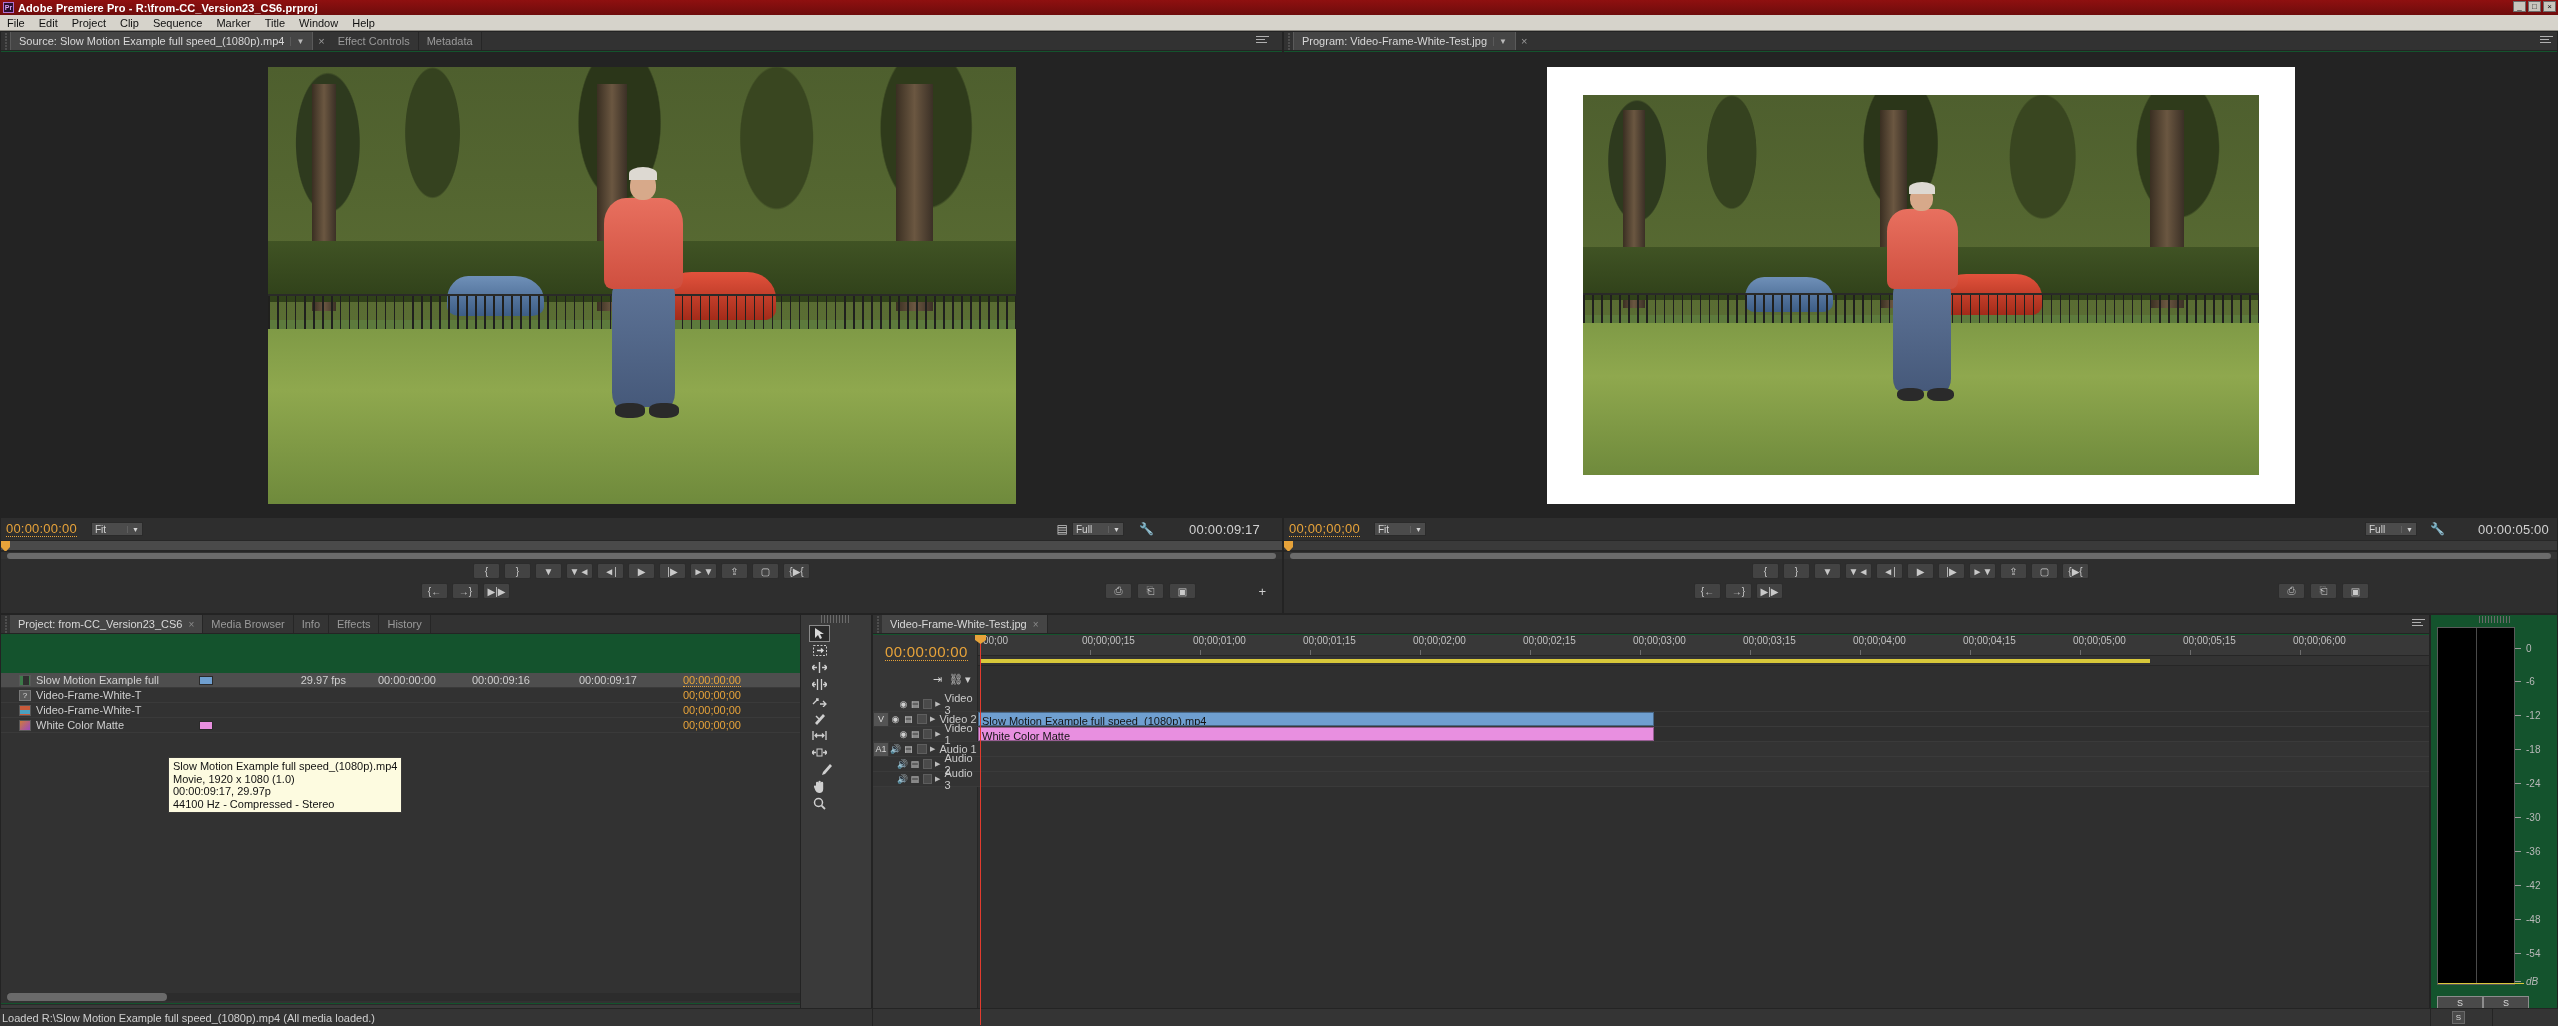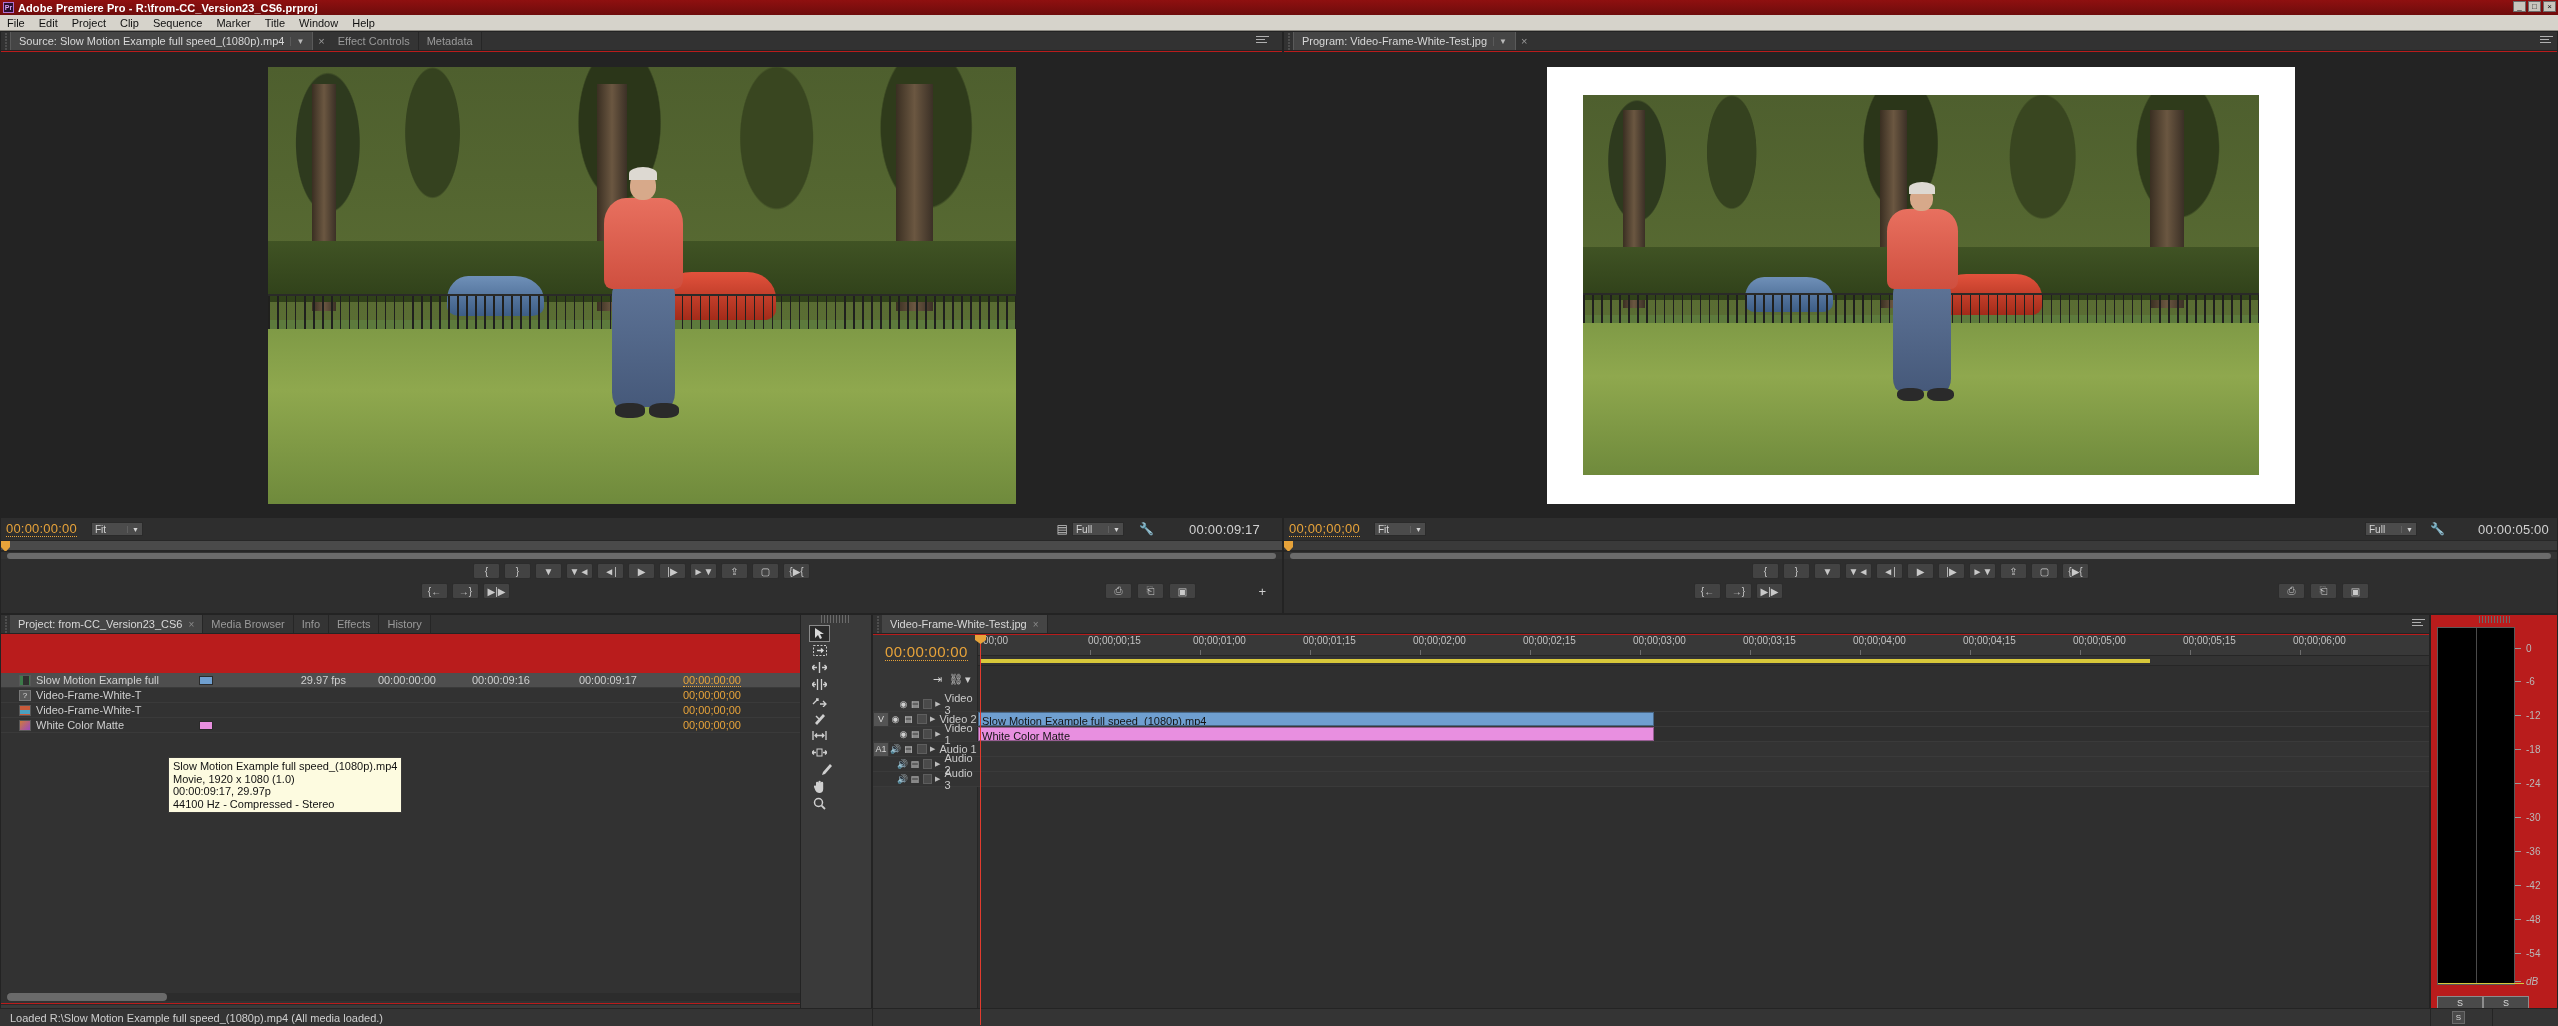--- a/index.html
+++ b/index.html
@@ -18,21 +18,21 @@
     color:#111; font-size:8px; text-align:center; line-height:10px; }
 
   
   #menubar { height:16px; background:#d6d3cb; display:flex; align-items:center;
     border-bottom:1px solid #8d8a83; }
   #menubar .mi { color:#111; font-size:11px; padding:0 7px; line-height:16px; }
 
   
   #workspace { position:absolute; top:31px; left:0; right:0; bottom:0; background:#3c3c3c; }
 
-  .panel { position:absolute; background:#b91c1c; border:1px solid #232323; }
+  .panel { position:absolute; background:#14532d; border:1px solid #232323; }
   .tabbar { height:19px; background:#323232; display:flex; align-items:stretch;
     border-bottom:1px solid #242424; position:relative; }
   .tab { display:flex; align-items:center; padding:0 8px; font-size:11px; color:#9a9a9a;
     background:#343434; border-right:1px solid #262626; white-space:nowrap; }
   .tab.active { background:#454545; color:#d8d8d8; }
   .tab .closex { margin-left:6px; color:#8a8a8a; font-size:10px; }
   .tab .caret { margin-left:6px; border-left:1px solid #5a5a5a; padding-left:5px; color:#b9b9b9; font-size:8px;}
   .gripper { width:9px; background:
      repeating-linear-gradient(to bottom, #6a6a6a 0 1px, transparent 1px 3px);
      background-size:2px 3px; background-position:center; background-repeat:repeat-y;
@@ -186,21 +186,21 @@
   .meter-scale .lbl { position:absolute; left:11px; font-size:10px; color:#b9b9b9; transform:translateY(-50%); }
   .meter-scale .mk { position:absolute; left:0; width:6px; height:1px; background:#9a9a9a; }
   .solo-row { position:absolute; left:6px; right:6px; bottom:16px; display:flex; }
   .solo-row span { flex:1; display:flex; justify-content:center; }
   .sbtn { width:15px; height:13px; background:#4a4a4a; border:1px solid #8c8c8c;
      color:#dcdcdc; font-size:9px; display:flex; align-items:center; justify-content:center; }
 
   
   #statusbar { position:absolute; left:0; right:0; bottom:0; height:18px; background:#343434;
      border-top:1px solid #242424; display:flex; align-items:center; }
-  #statusbar .sbtext { font-size:11px; color:#cfcfcf; padding-left:10px; }
+  #statusbar .sbtext { font-size:11px; color:#cfcfcf; padding-left:2px; }
   .sbcell { position:absolute; height:18px; border-left:1px solid #242424; }
   .sb-ico { position:absolute; bottom:2px; width:13px; height:13px; background:#4a4a4a;
      border:1px solid #6a6a6a; color:#dcdcdc; font-size:8px; display:flex; align-items:center; justify-content:center;}
 </style>
 </head>
 <body>
 
 <div id="titlebar">
   <div class="pr-logo">Pr</div>
   <div class="tl-text">Adobe Premiere Pro - R:\from-CC_Version23_CS6.prproj</div>
@@ -614,21 +614,21 @@
     <div class="tl-left">
       <span class="tl-tc">00:00:00:00</span>
       <div style="position:absolute;left:60px;top:38px;font-size:11px;color:#cfcfcf;">⇥</div>
       <div style="position:absolute;left:76px;top:38px;font-size:11px;color:#cfcfcf;">⛓</div>
       <div style="position:absolute;left:92px;top:38px;font-size:11px;color:#cfcfcf;">▾</div>
     </div>
 
     <div class="tl-right">
       <div class="ruler">
         <span class="tick" style="left:5px;">00;00</span>
-        <span class="tick" style="left:110px;">00;00;00;15</span>
+        <span class="tick" style="left:104px;">00;00;00;15</span>
         <span class="tick" style="left:215px;">00;00;01;00</span>
         <span class="tick" style="left:325px;">00;00;01;15</span>
         <span class="tick" style="left:435px;">00;00;02;00</span>
         <span class="tick" style="left:545px;">00;00;02;15</span>
         <span class="tick" style="left:655px;">00;00;03;00</span>
         <span class="tick" style="left:765px;">00;00;03;15</span>
         <span class="tick" style="left:875px;">00;00;04;00</span>
         <span class="tick" style="left:985px;">00;00;04;15</span>
         <span class="tick" style="left:1095px;">00;00;05;00</span>
         <span class="tick" style="left:1205px;">00;00;05;15</span>

